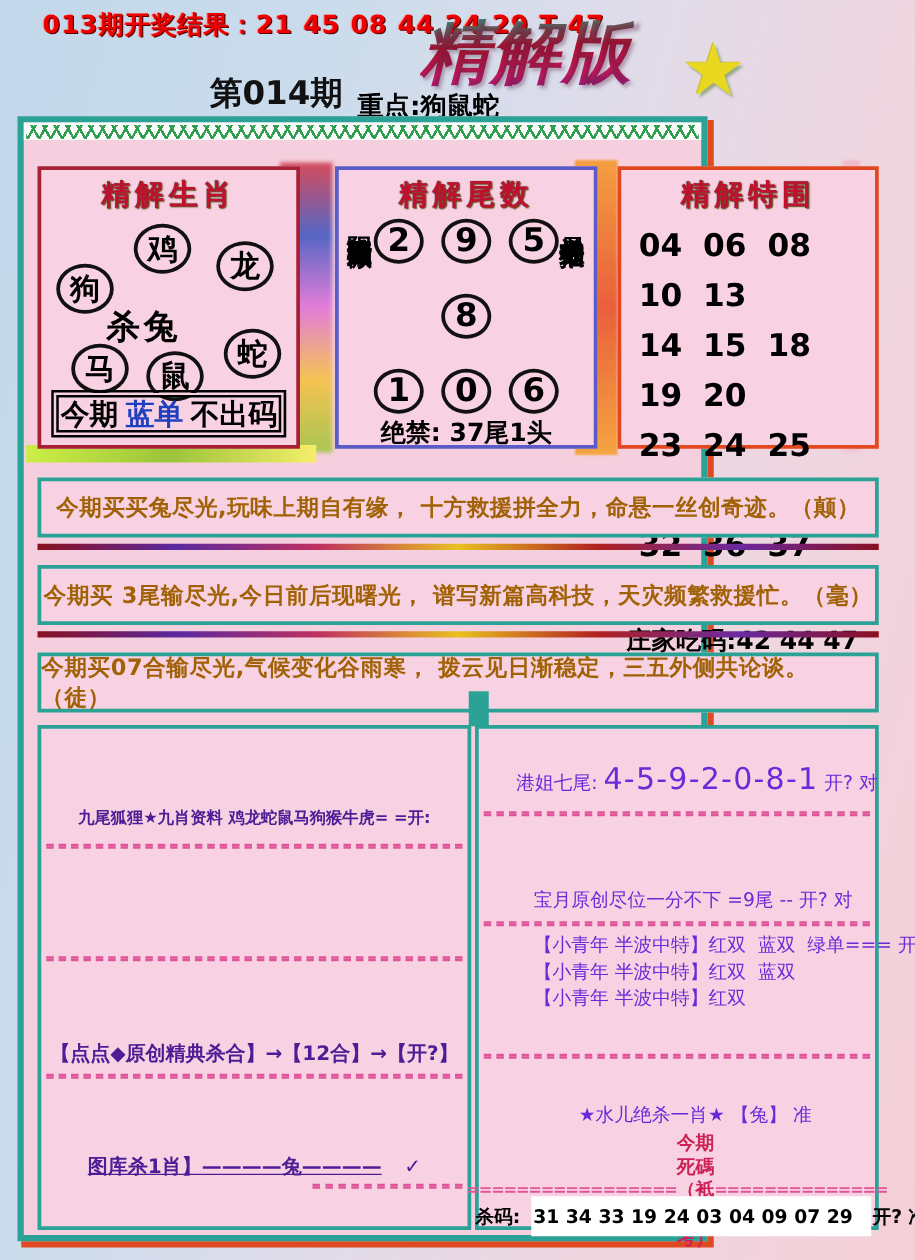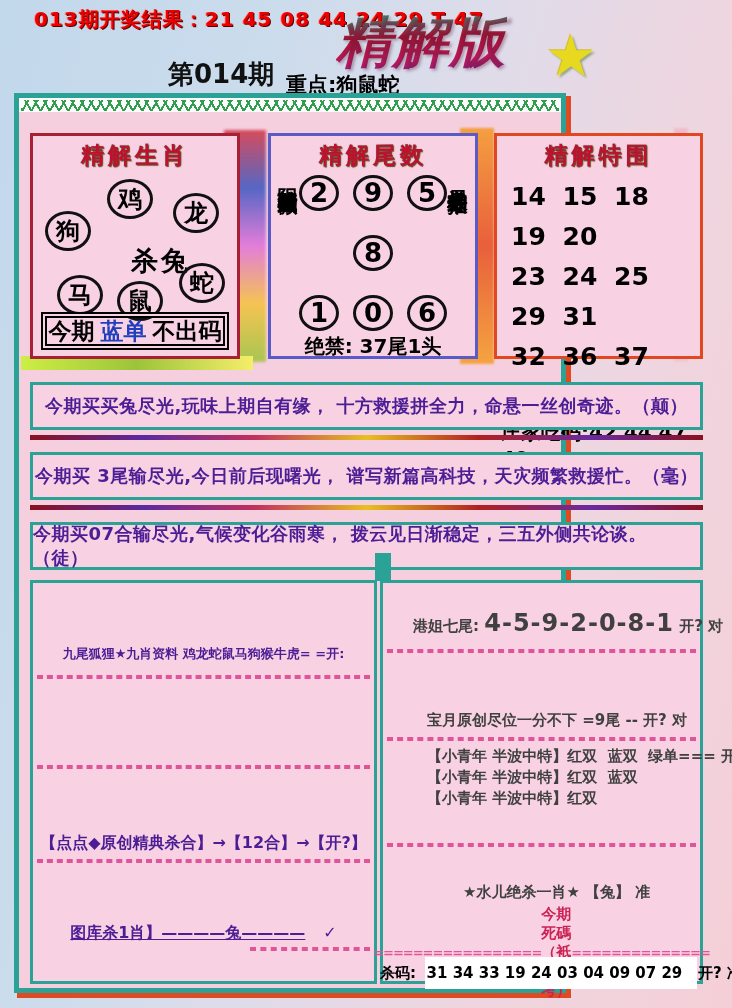--- a/index.html
+++ b/index.html
@@ -64,37 +64,37 @@
   .digit { width:40px; height:36px; border:3px solid #111; border-radius:50%;
     display:flex; align-items:center; justify-content:center; font-size:26px; font-weight:bold; }
   .tail-ban { text-align:center; font-size:20px; font-weight:bold; margin-top:2px; }
   
   .spec-rows { padding:6px 0 0 14px; }
   .spec-row { font-size:25px; font-weight:600; color:#000; line-height:40px; word-spacing:8px; }
   .spec-eat { font-size:20px; font-weight:bold; padding-left:4px; margin-top:2px; }
   
   .bar { position:absolute; left:11px; width:673px; height:48px; border:3px solid #2aa296;
     background:#f8d2e2; display:flex; align-items:center; justify-content:center;
-    font-size:18px; font-weight:bold; color:#4c1d95; letter-spacing:.5px; }
+    font-size:18px; font-weight:bold; color:#a16207; letter-spacing:.5px; }
   .bar1 { top:284px; } .bar2 { top:354px; } .bar3 { top:424px; }
   .rainbow { position:absolute; left:11px; width:673px; height:5px;
     background:linear-gradient(90deg,#8a1020,#5a2aa0,#c03060,#e8c020,#b02020,#6a2aa0,#8a1020); }
   .rb1 { top:337px; } .rb2 { top:407px; }
   .teal-tab { position:absolute; left:356px; top:455px; width:16px; height:28px; background:#2aa296; }
   
   .panel { position:absolute; top:482px; height:404px; border:3px solid #2aa296; background:#f8d2e2; }
   .panel-left { left:11px; width:347px; }
   .panel-right { left:361px; width:323px; }
   .pl-line { position:absolute; left:0; right:0; text-align:center; color:#4c1d95; font-weight:bold; }
   .sep { position:absolute; left:4px; right:4px; height:3px;
     border-top:2px dashed #e0559a; border-bottom:2px dashed #e0559a; }
   .sep-half { left:auto; width:120px; }
   .underline { text-decoration:underline; }
   .check { font-weight:normal; padding-left:18px; }
-  .pr-line { position:absolute; color:#404040; font-weight:bold; font-size:15px; white-space:pre; }
+  .pr-line { position:absolute; color:#6d28d9; font-weight:normal; font-size:15px; white-space:pre; }
   .hk-num { font-size:24px; letter-spacing:1px; }
   .dead-row { position:absolute; left:4px; right:4px; display:flex; justify-content:center;
     align-items:center; font-weight:bold; font-size:13px; }
   .dead-eq { color:#e0559a; letter-spacing:-1px; }
   .dead-label { color:#cc2255; font-size:15px; }
   .kill-line { position:absolute; left:42px; right:3px; top:374px; height:32px; background:#ffffff;
     display:flex; align-items:center; justify-content:center; font-size:15px; font-weight:bold; white-space:pre; }
 </style>
 </head>
 <body>
@@ -111,21 +111,21 @@
   <div class="decor d2"></div>
   <div class="decor d3"></div>
   <div class="decor d4"></div>
 
   <div class="tbox box-zodiac">
     <div class="box-title">精解生肖</div>
     <div class="zo-area">
       <div class="zo" style="left:74px; top:8px;">鸡</div>
       <div class="zo" style="left:140px; top:22px;">龙</div>
       <div class="zo" style="left:12px; top:40px;">狗</div>
-      <div class="zo-kill" style="left:52px; top:72px;margin-left:46px;">杀兔</div>
+      <div class="zo-kill" style="left:52px; top:72px;">杀兔</div>
       <div class="zo" style="left:24px; top:104px;" data_bind="">马</div>
       <div class="zo" style="left:146px; top:92px;">蛇</div>
       <div class="zo" style="left:84px; top:110px;">鼠</div>
     </div>
     <div class="zo-banner">
       <span>今期</span>
       <span class="blue-text">蓝单</span>
       <span>不出码</span>
     </div>
   </div>
@@ -150,20 +150,21 @@
         </div>
       </div>
       <div class="vtext">易学太极仔细推</div>
     </div>
     <div class="tail-ban">绝禁: 37尾1头</div>
   </div>
 
   <div class="tbox box-spec">
     <div class="box-title">精解特围</div>
     <div class="spec-rows">
+      <div class="spec-row">04 06 08 10 13</div>
       <div class="spec-row">14 15 18 19 20</div>
       <div class="spec-row">23 24 25 29 31</div>
       <div class="spec-row">32 36 37 39</div>
     </div>
     <div class="spec-eat">庄家吃码:42 44 47 49</div>
   </div>
 
   <div class="bar bar1">今期买买兔尽光,玩味上期自有缘， 十方救援拼全力，命悬一丝创奇迹。（颠）</div>
   <div class="rainbow rb1"></div>
   <div class="bar bar2">今期买 3尾输尽光,今日前后现曙光， 谱写新篇高科技，天灾频繁救援忙。（毫）</div>

